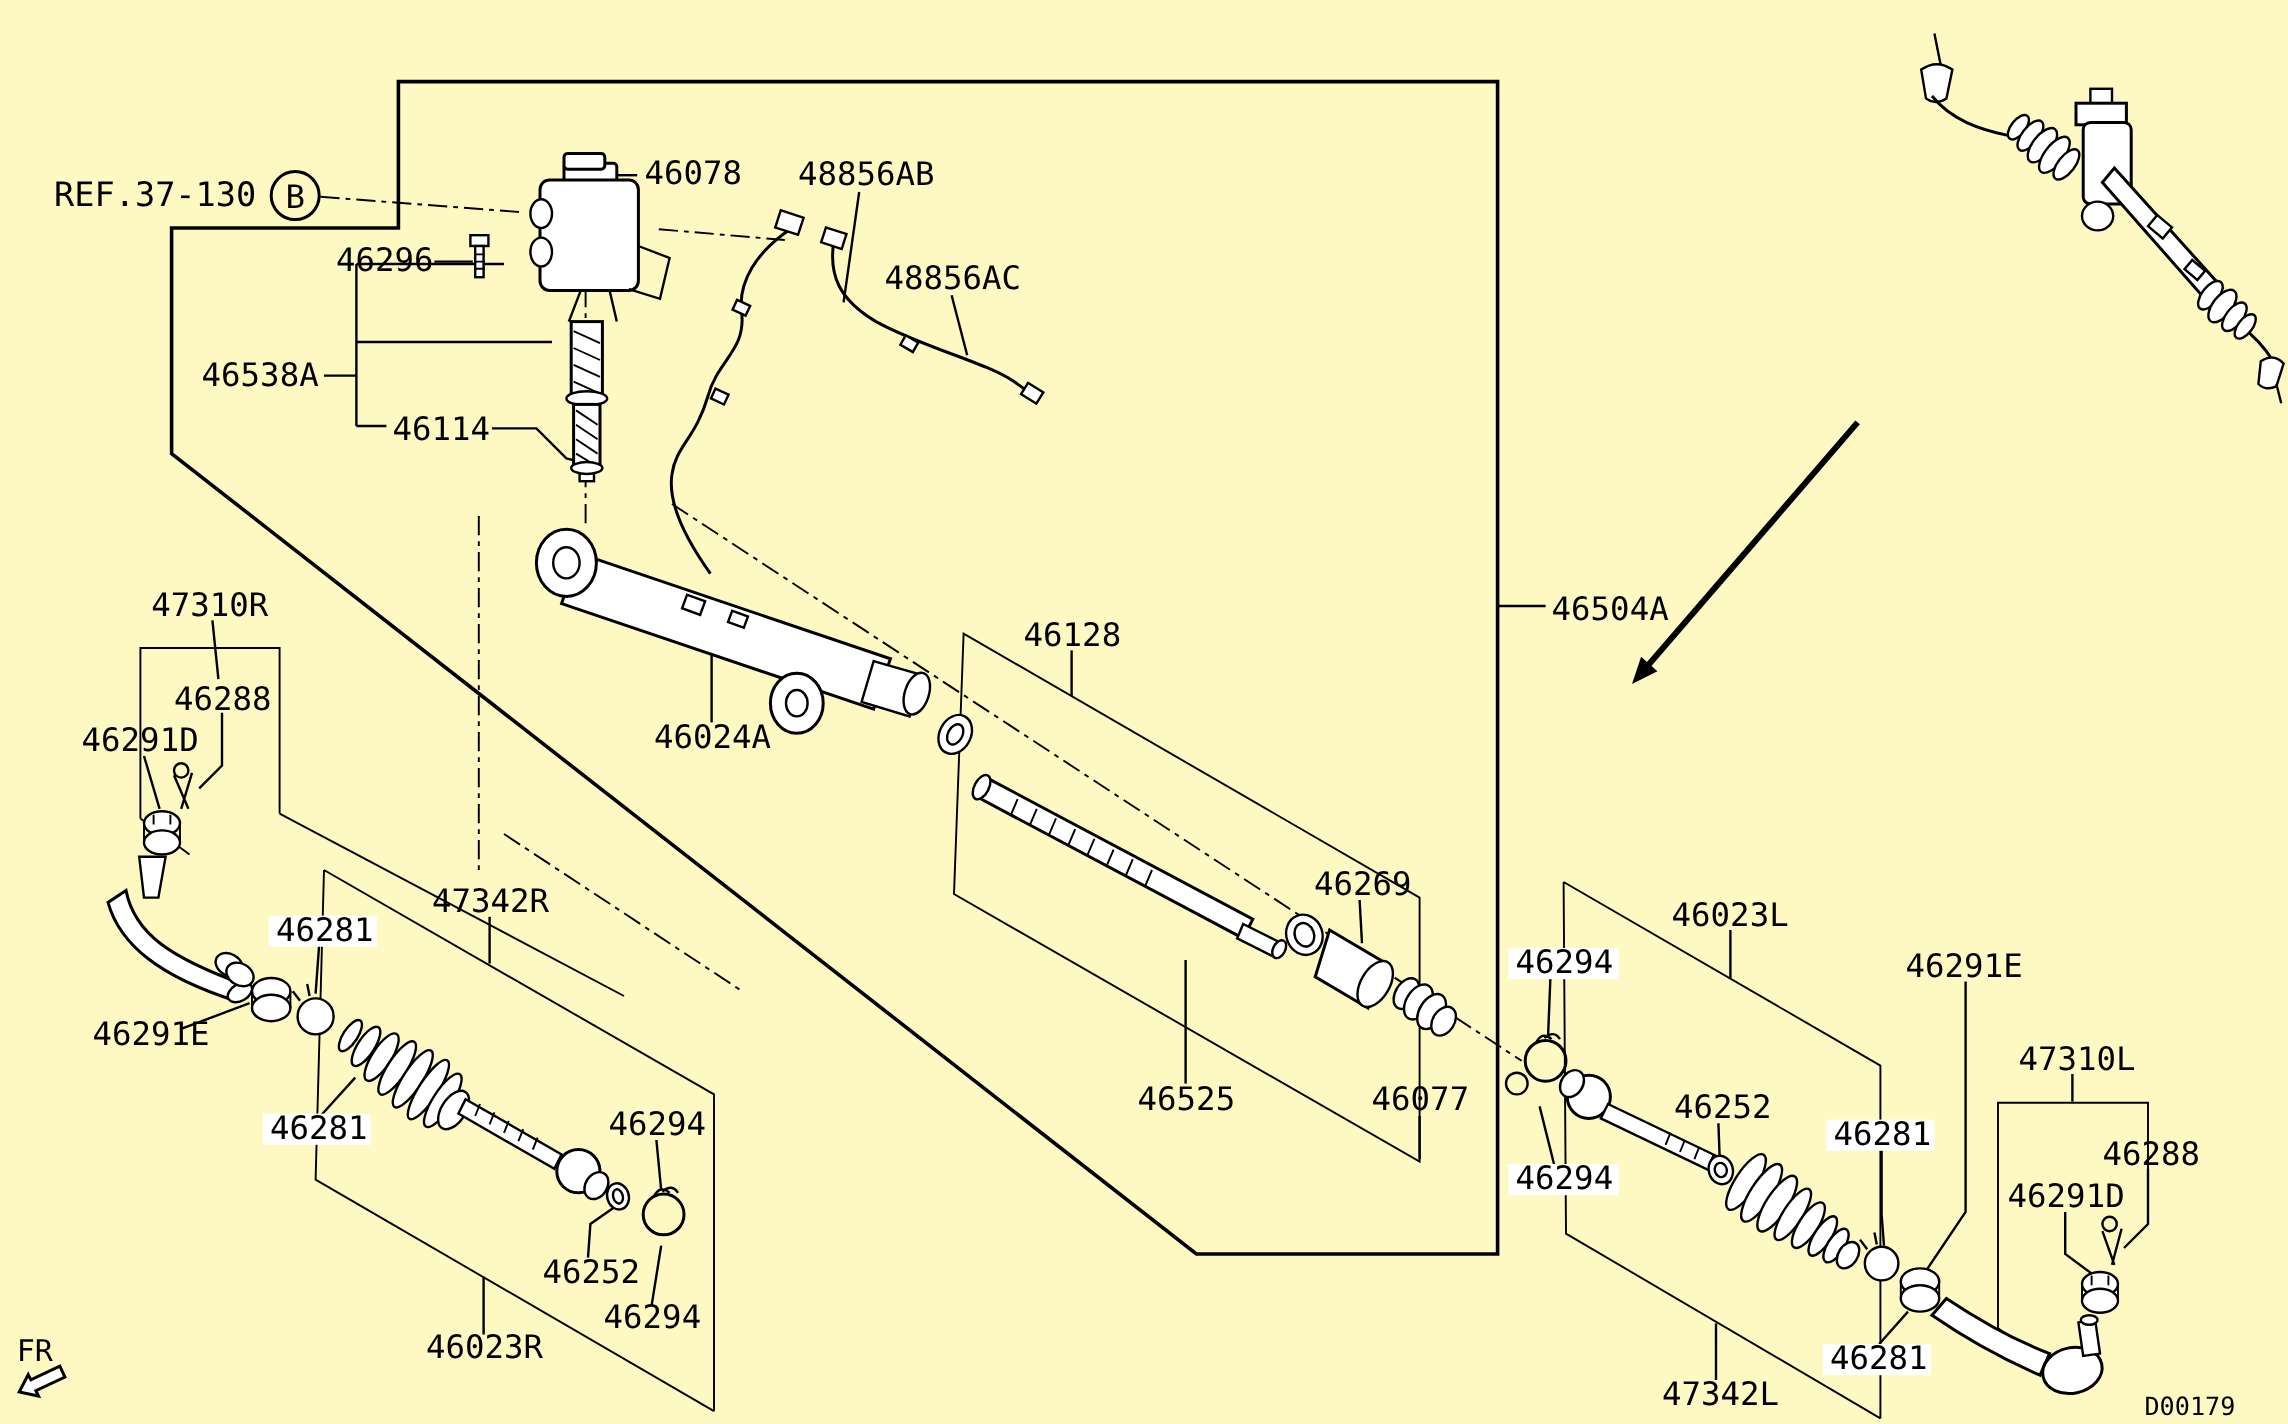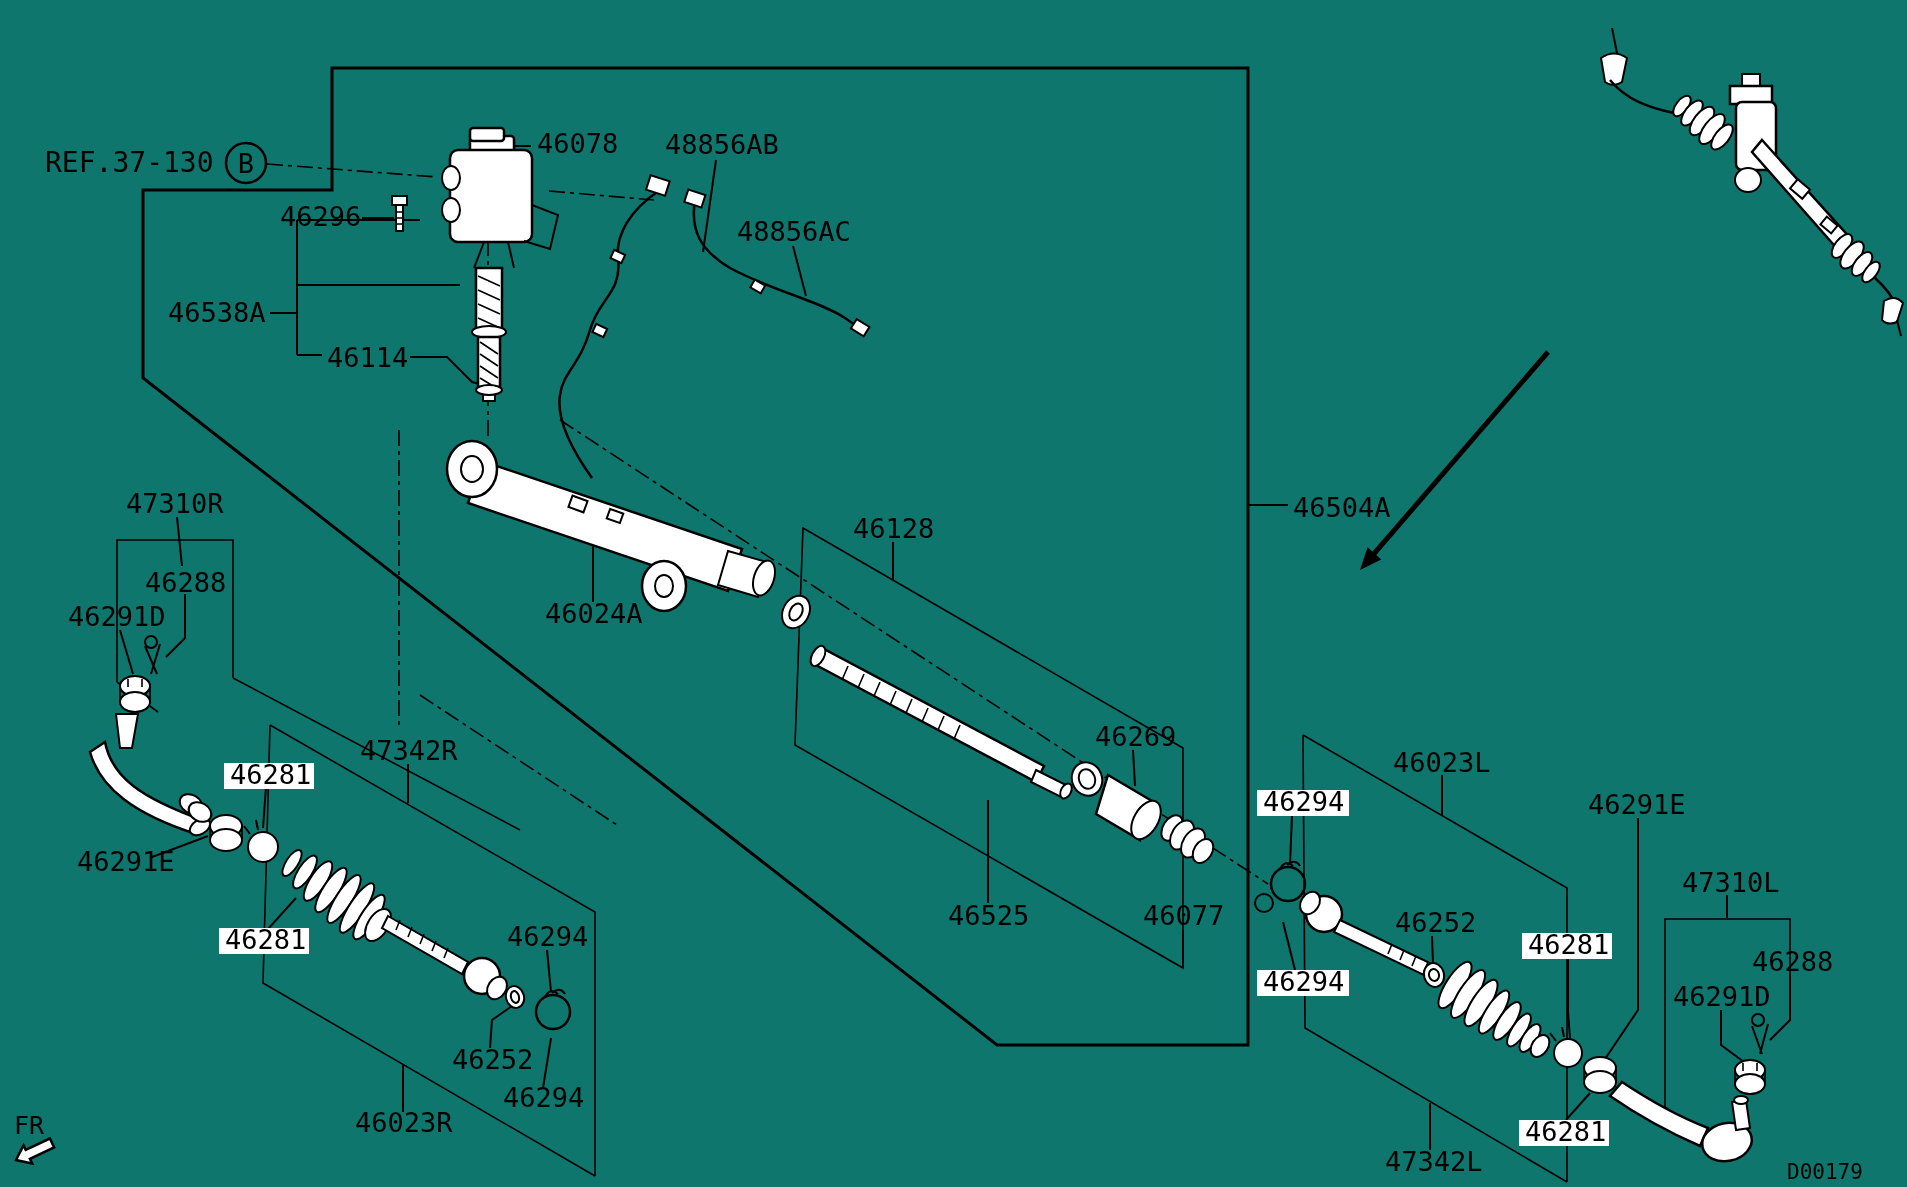--- a/index.html
+++ b/index.html
@@ -1,16 +1,16 @@
 <!DOCTYPE html>
 <html><head>
 <meta charset="utf-8">
 <style>
   html,body{margin:0;padding:0;background:#ffffff;}
-  .stage{position:relative;width:1907px;height:1187px;background:#0f766e;overflow:hidden;}
+  .stage{position:relative;width:1907px;height:1187px;background:#fef9c3;overflow:hidden;}
   svg{display:block;}
   text{font-family:"DejaVu Sans Mono","Liberation Mono",monospace;fill:#000;font-size:27px;}
   text.small{font-size:21px;}
   text.fr{font-size:25px;}
   text.ref{font-size:28px;}
   .ln{stroke:#000;fill:none;}
   .w3{stroke-width:3px;}
   .w25{stroke-width:2.5px;}
   .w2{stroke-width:2px;}
   .w15{stroke-width:1.6px;}

